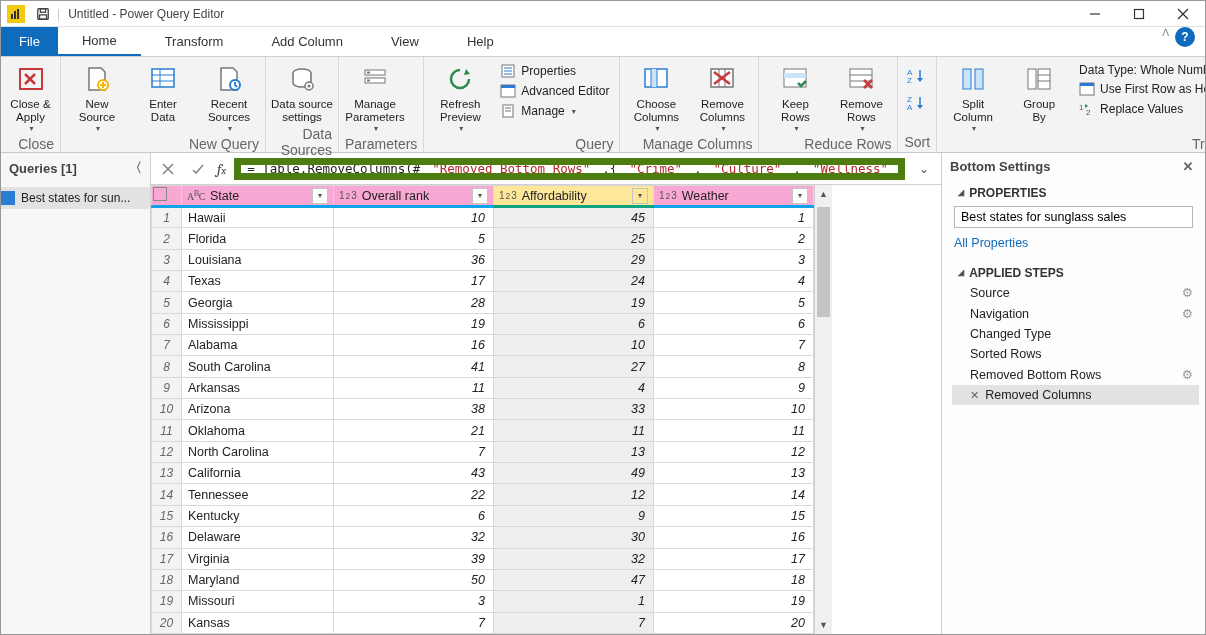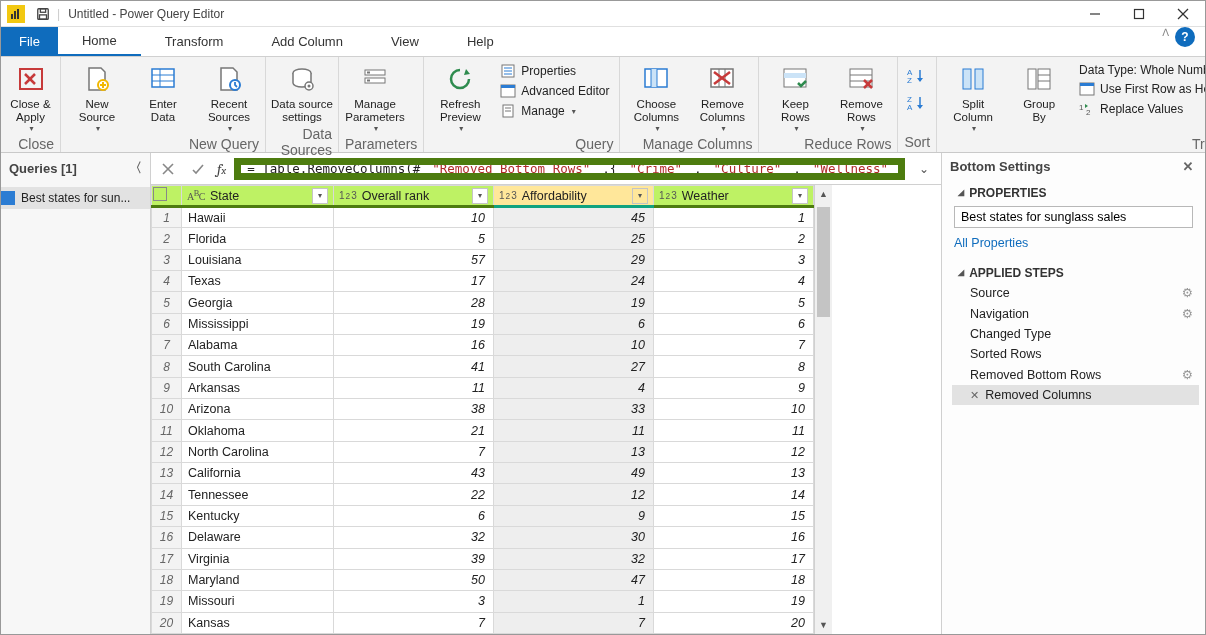--- a/index.html
+++ b/index.html
@@ -65,21 +65,21 @@
   .fxbtn { width:22px; height:22px; display:flex; align-items:center; justify-content:center; color:#888;}
   .fxbtn svg { width:14px;height:14px; stroke:#888; fill:none; stroke-width:1.6;}
   .fx-label { font-style:italic; font-family: Cambria, serif; font-size:15px; color:#444; }
   .formula-input { flex:1; border:7px solid #4d7c0f; height:22px; padding:0 6px; font-family: Consolas, monospace; font-size:12.5px; display:flex; align-items:center; gap:12px; white-space:nowrap; overflow:hidden;}
   .formula-input .str { color:#b02a2a; }
   .formula-expand { width:22px; text-align:center; color:#555;}
   
   .gridwrap { flex:1; overflow:hidden; position:relative; display:flex;}
   .grid { border-collapse:collapse; font-size:12.5px; }
   .grid th, .grid td { border:1px solid #d9d9d9; height:21px; }
-  .grid thead th { background:#bef264; font-weight:normal; text-align:left; position:relative; border-bottom: 3px solid #4d7c0f;}
+  .grid thead th { background:#f9a8d4; font-weight:normal; text-align:left; position:relative; border-bottom: 3px solid #0ea5e9;}
   .grid thead th.selcol { background:#ffe79a; border-bottom:3px solid #10a37f;}
   .grid thead th .hdr { display:flex; align-items:center; padding:0 4px; gap:5px;}
   .grid thead th .typeicon { font-size:10px; color:#555; display:flex; align-items:center; gap:1px;}
   .grid thead th .typeicon .abc { font-family: 'Segoe UI'; letter-spacing:-0.5px;}
   .grid thead th .dd2 { margin-left:auto; width:16px; height:16px; border:1px solid #c4c4c4; display:flex; align-items:center; justify-content:center; font-size:8px; color:#555; background:#fff;}
   .grid thead th .dd2.sel { background:#ffe79a; }
   .cornercell { width:26px; background:#f3f3f3; text-align:center;}
   .cornercell .csicon { width:14px;height:14px; border:1px solid #888; display:inline-block;}
   .rownum { width:30px; text-align:center; background:#f3f3f3; color:#666; font-style: italic; font-size:12px;}
   .col-state { width:152px; }
@@ -529,21 +529,21 @@
             <tr>
               <td class="rownum">2</td>
               <td class="text">Florida</td>
               <td class="num">5</td>
               <td class="num selcell">25</td>
               <td class="num">2</td>
             </tr>
             <tr>
               <td class="rownum">3</td>
               <td class="text">Louisiana</td>
-              <td class="num">57</td>
+              <td class="num">36</td>
               <td class="num selcell">29</td>
               <td class="num">3</td>
             </tr>
             <tr>
               <td class="rownum">4</td>
               <td class="text">Texas</td>
               <td class="num">17</td>
               <td class="num selcell">24</td>
               <td class="num">4</td>
             </tr>

